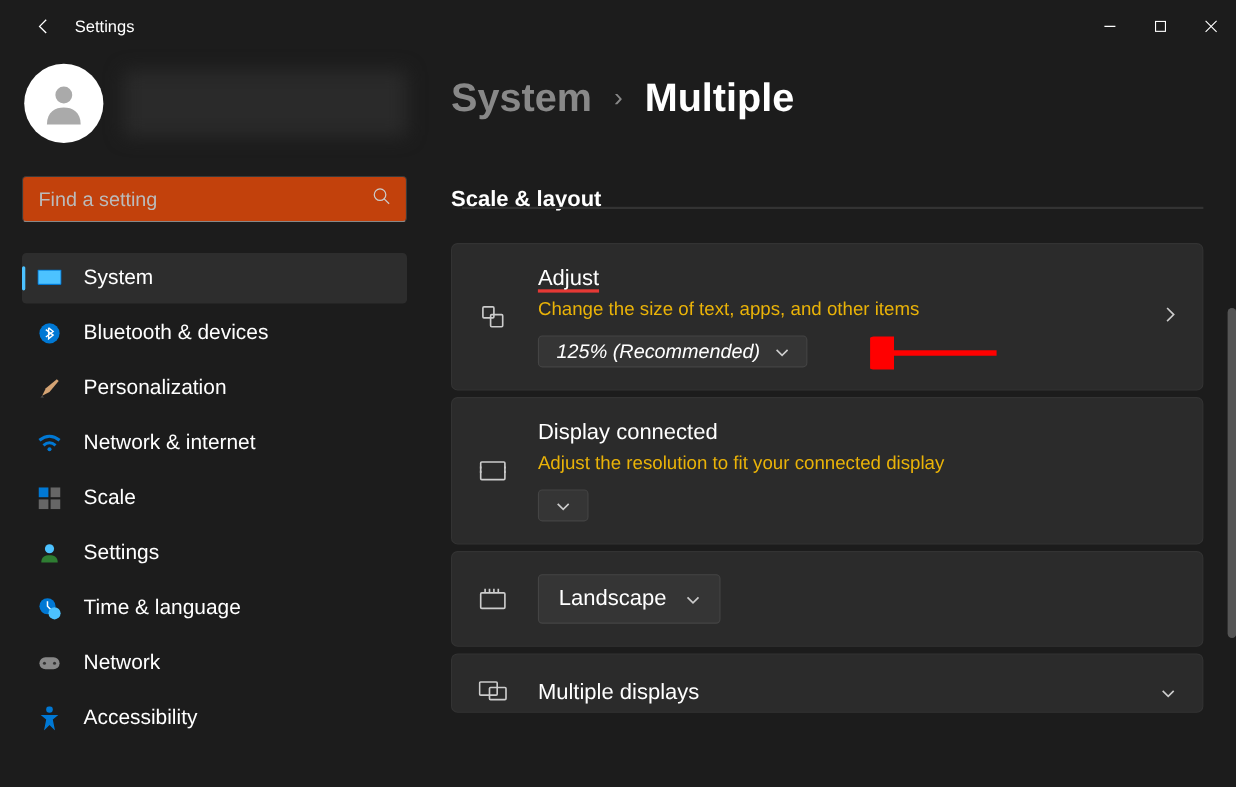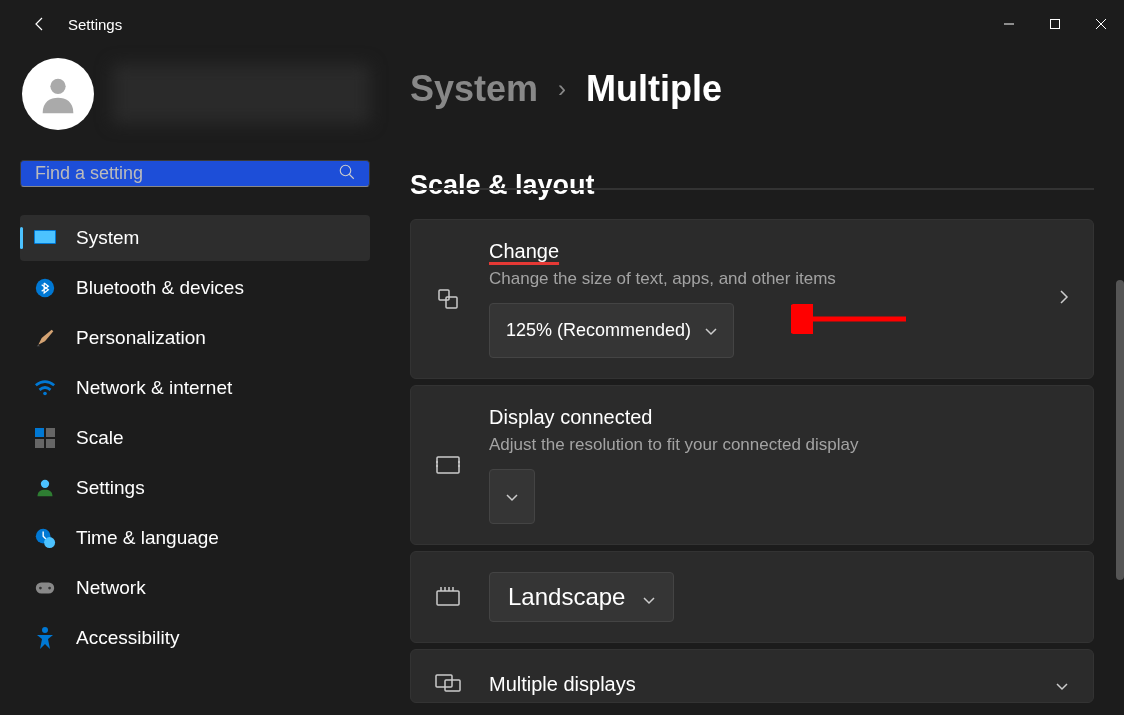--- a/index.html
+++ b/index.html
@@ -13,48 +13,48 @@
 
 .content { display: flex; height: calc(100% - 48px); }
 
 .sidebar { width: 390px; padding: 10px 20px 0 20px; flex-shrink: 0; }
 .profile { display: flex; align-items: center; gap: 18px; margin-bottom: 30px; padding-left: 2px; }
 .avatar { width: 72px; height: 72px; border-radius: 50%; background: #fff; display: flex; align-items: center; justify-content: center; }
 .avatar svg { fill: #aaa; }
 .profile-info { flex: 1; height: 60px; background: #2a2a2a; filter: blur(8px); border-radius: 4px; }
 
 .search-box { position: relative; margin-bottom: 28px; }
-.search-input { width: 100%; height: 27px; background: #1d4ed8; border: 1px solid #3a3a3a; border-bottom: 1px solid #888; border-radius: 4px; padding: 0 44px 0 14px; color: #ccc; font-size: 18px; outline: none; }
+.search-input { width: 100%; height: 42px; background: #c2410c; border: 1px solid #3a3a3a; border-bottom: 1px solid #888; border-radius: 4px; padding: 0 44px 0 14px; color: #ccc; font-size: 18px; outline: none; }
 .search-input::placeholder { color: #bbb; }
 .search-icon { position: absolute; right: 14px; top: 50%; transform: translateY(-50%); color: #ccc; }
 
 .nav { list-style: none; }
 .nav-item { display: flex; align-items: center; gap: 20px; height: 46px; padding: 0 14px; border-radius: 4px; cursor: pointer; font-size: 19px; margin-bottom: 4px; }
 .nav-item.active { background: #2d2d2d; position: relative; }
 .nav-item.active::before { content: ''; position: absolute; left: 0; top: 12px; bottom: 12px; width: 3px; background: #4cc2ff; border-radius: 2px; }
 .nav-icon { width: 22px; height: 22px; display: flex; align-items: center; justify-content: center; flex-shrink: 0; }
 
 .main { flex: 1; padding: 20px 30px 0 20px; overflow: hidden; position: relative; }
 .breadcrumb { display: flex; align-items: center; gap: 20px; margin-bottom: 60px; }
 .bc-parent { font-size: 36px; font-weight: 600; color: #888; }
 .bc-sep { font-size: 24px; color: #888; }
 .bc-current { font-size: 36px; font-weight: 600; color: #fff; }
 
-.section-title { font-size: 27px; font-weight: 600; margin-bottom: 18px; }
+.section-title { font-size: 20px; font-weight: 600; margin-bottom: 28px; }
 
 .card { background: #2b2b2b; border: 1px solid #333; border-radius: 6px; margin-bottom: 6px; padding: 20px 24px; display: flex; align-items: center; gap: 28px; position: relative; }
 .card-icon { width: 26px; height: 26px; display: flex; align-items: center; justify-content: center; color: #ccc; flex-shrink: 0; }
 .card-body { flex: 1; }
 .card-title { font-size: 20px; color: #fff; }
 .card-title.underlined { text-decoration: underline; text-decoration-color: #e53935; text-decoration-thickness: 3px; text-underline-offset: 4px; }
-.card-desc { font-size: 17px; color: #a3a3a3; margin-top: 6px; }
+.card-desc { font-size: 17px; color: #eab308; margin-top: 6px; }
 .card-chevron { color: #ccc; flex-shrink: 0; }
 
-.dropdown { display: inline-flex; align-items: center; gap: 14px; background: #353535; border: 1px solid #444; border-radius: 4px; padding: 16px 16px; margin-top: 14px; cursor: pointer; font-size: 18px; }
-.dropdown-inline { background: #353535; border: 1px solid #444; border-radius: 4px; padding: 10px 18px; cursor: pointer; font-size: 24px; display: flex; align-items: center; gap: 18px; flex-shrink: 0; }
+.dropdown { display: inline-flex; align-items: center; gap: 14px; background: #353535; border: 1px solid #444; border-radius: 4px; padding: 3px 16px; margin-top: 14px; cursor: pointer; font-size: 18px; font-style: italic; }
+.dropdown-inline { background: #353535; border: 1px solid #444; border-radius: 4px; padding: 10px 18px; cursor: pointer; font-size: 20px; display: flex; align-items: center; gap: 18px; flex-shrink: 0; }
 
 .arrow-annotation { position: absolute; pointer-events: none; }
 
 .scrollbar-track { position: absolute; right: 0; top: 280px; width: 8px; height: 400px; }
 .scrollbar-thumb { width: 8px; height: 300px; background: #555; border-radius: 4px; }
 
 .cutoff-divider { position: absolute; top: 140px; left: 30px; right: 30px; height: 2px; background: #333; }
 </style>
 </head>
 <body>
@@ -209,21 +209,21 @@
     <div class="section-title">Scale &amp; layout</div>
 
     <div class="card">
       <span class="card-icon">
         <svg width="24" height="24" viewBox="0 0 24 24" fill="none" stroke="#ccc" stroke-width="1.5">
             <rect x="3" y="3" width="10" height="10" rx="1"></rect>
             <rect x="10" y="10" width="11" height="11" rx="1"></rect>
           </svg>
       </span>
       <div class="card-body">
-        <div class="card-title underlined">Change</div>
+        <div class="card-title underlined">Adjust</div>
         <div class="card-desc">Change the size of text, apps, and other items</div>
         <div class="dropdown">
           <span>125% (Recommended)</span>
           <span><svg width="12" height="8" viewBox="0 0 12 8">
                 <path d="M1 1 L6 6 L11 1" stroke="#ccc" stroke-width="1.5" fill="none"></path>
               </svg></span>
         </div>
       </div>
       <span class="card-chevron"><svg width="10" height="16" viewBox="0 0 10 16">
             <path d="M2 2 L8 8 L2 14" stroke="#ccc" stroke-width="1.5" fill="none"></path>

